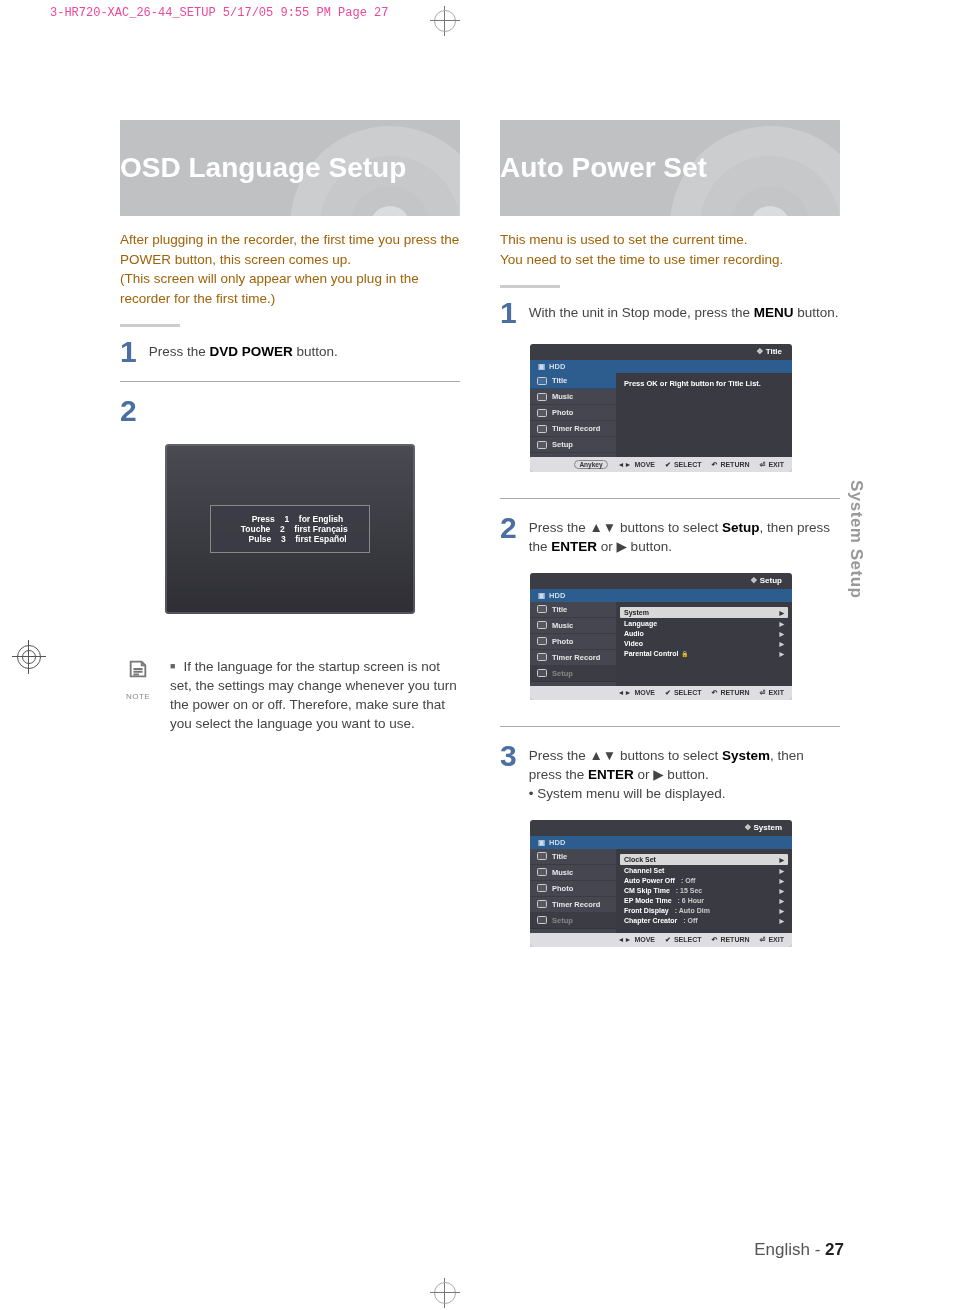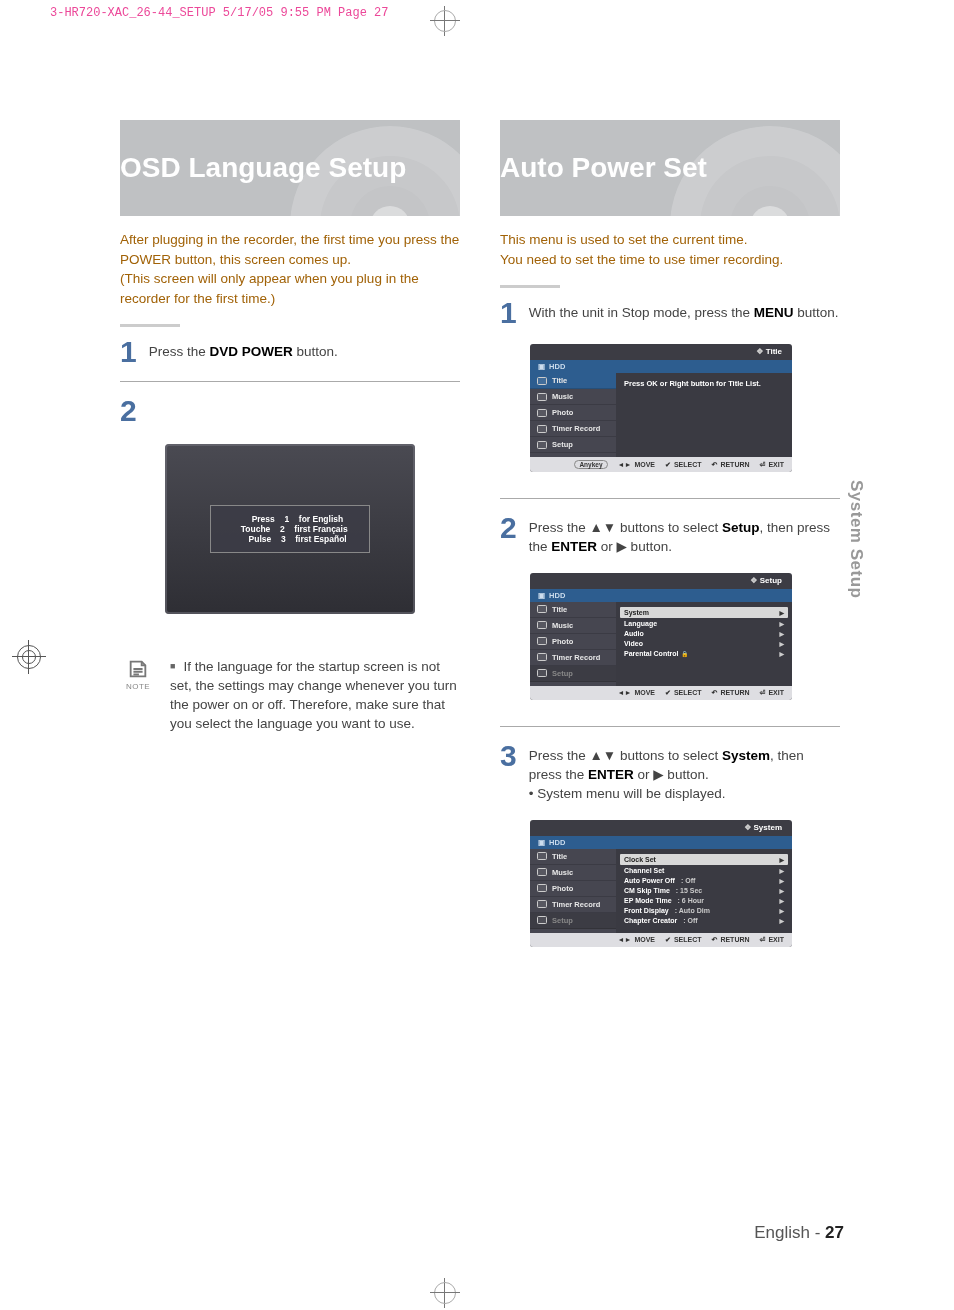--- a/index.html
+++ b/index.html
@@ -105,21 +105,21 @@
   .osdbox .row span:first-child { width: 38px; text-align: right; }
   .osdbox .row span:nth-child(2) { width: 8px; text-align: center; }
   .osdbox .row span:last-child { text-align: left; }
 
   .notewrap { display: flex; gap: 14px; margin-top: 44px; }
   .notebadge {
     width: 36px; flex-shrink: 0;
     display: flex; flex-direction: column; align-items: center;
   }
   .notebadge svg { width: 22px; height: 22px; stroke: #777; fill: none; stroke-width: 2; }
-  .notebadge .lbl { font-size: 8px; color: #888; margin-top: 2px; letter-spacing: .5px; }
+  .notebadge .lbl { font-size: 8px; color: #888; margin-top: 12px; letter-spacing: .5px; }
   .notetxt { font-size: 13.5px; line-height: 1.4; color: #444; }
   .notetxt .b::before { content: "■"; color: #666; font-size: 9px; margin-right: 8px; position: relative; top: -2px; }
 
   
   .osd2 {
     margin: 16px 0 0 30px;
     width: 262px;
     background: #3c3c44;
     border-radius: 3px;
     font-size: 7.5px;
@@ -182,21 +182,21 @@
     bottom: 2px;
     width: 30px; height: 30px;
   }
   .reg-bot::before, .reg-bot::after { content:""; position:absolute; background:#777; }
   .reg-bot::before { left:14px; top:0; width:1px; height:30px; }
   .reg-bot::after  { top:14px; left:0; width:30px; height:1px; }
   .reg-bot .c { position:absolute; top:4px; left:4px; width:22px; height:22px; border:1px solid #aaa; border-radius:50%; }
 
   .footer {
     position: absolute;
-    bottom: 67px;
+    bottom: 50px;
     right: 110px;
     font-size: 17px;
     color: #555;
   }
   .footer b { color: #222; }
 </style>
 </head>
 <body>
 
 <div class="print-header">3-HR720-XAC_26-44_SETUP  5/17/05  9:55 PM  Page 27</div>

